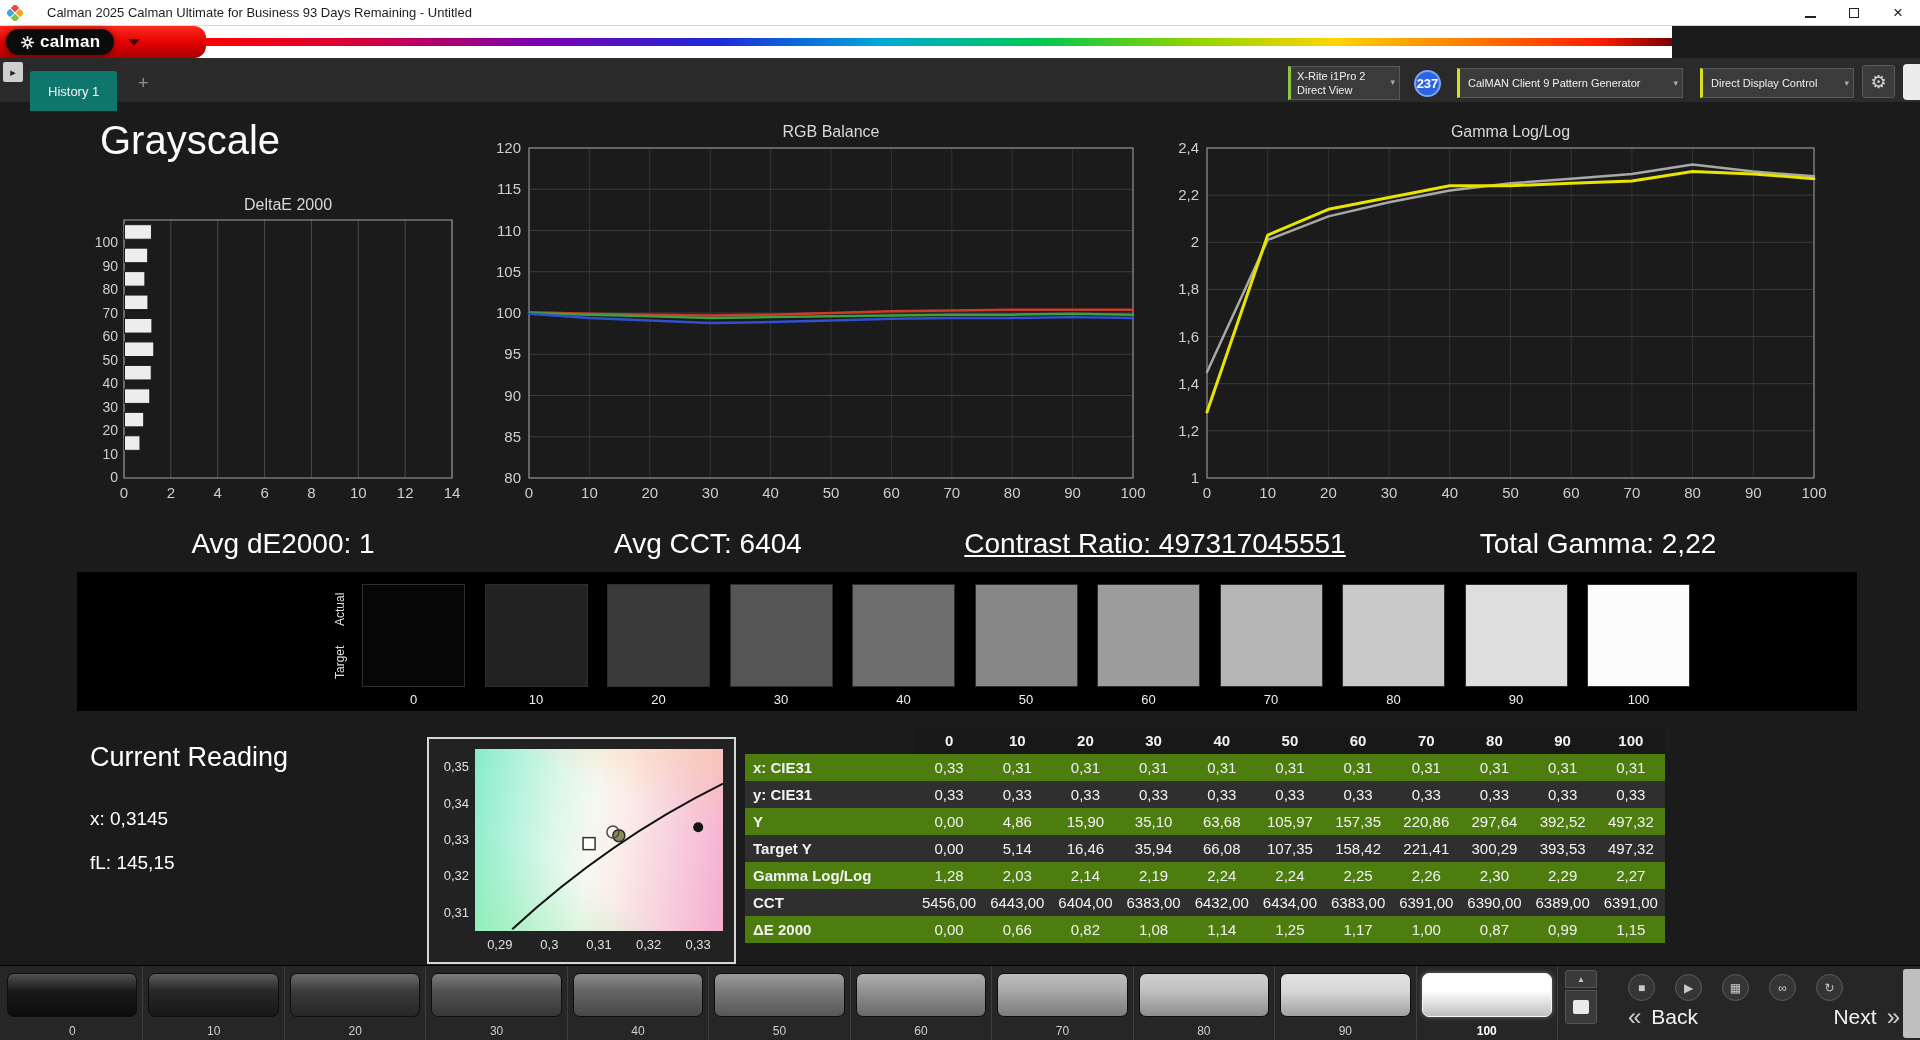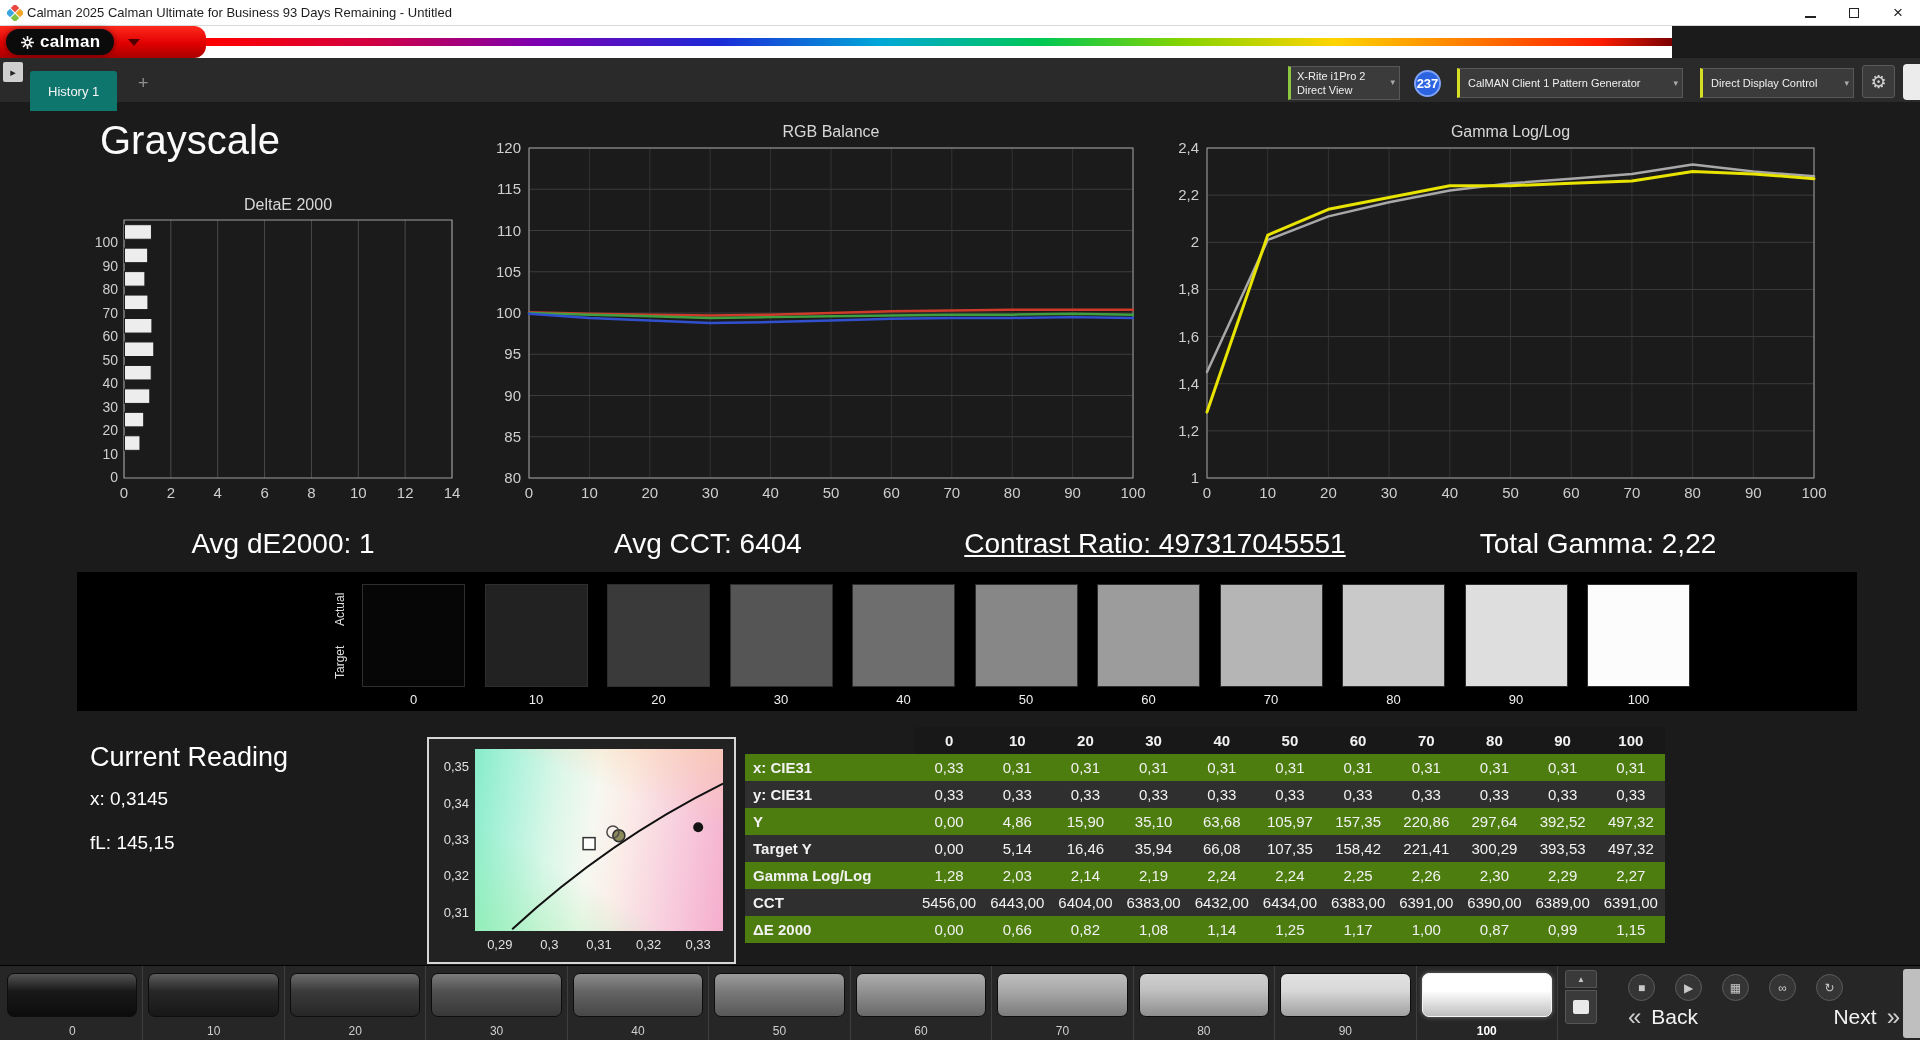--- a/index.html
+++ b/index.html
@@ -4,21 +4,21 @@
 <style>
   * { margin:0; padding:0; box-sizing:border-box; }
   html,body { width:1920px; height:1040px; overflow:hidden; background:#1b1b1b;
               font-family:"Liberation Sans", sans-serif; }
   svg text { font-family:"Liberation Sans", sans-serif; }
 
   
   .titlebar{position:absolute;left:0;top:0;width:1920px;height:26px;background:#ffffff;
             border-bottom:1px solid #d8d8d8;display:flex;align-items:center;}
   .app-icon{width:16px;height:16px;margin-left:7px;display:flex;}
-  .title-text{font-size:13px;color:#1d1d1d;margin-left:4px;}
+  .title-text{font-size:13px;color:#1d1d1d;margin-left:24px;}
   .win-controls{margin-left:auto;display:flex;height:100%;}
   .win-btn{width:44px;height:100%;display:flex;align-items:center;justify-content:center;color:#222;cursor:default;}
   .ico-min{width:11px;border-top:2px solid #222;margin-top:9px;display:block;}
   .ico-restore{width:10px;height:10px;border:1.5px solid #222;display:block;}
   .close-x{font-size:17px;line-height:1;}
 
   
   .logobar{position:absolute;left:0;top:26px;width:1672px;height:32px;background:#ffffff;}
   .logo-chip{position:absolute;left:0;top:0;width:206px;height:32px;
              background:linear-gradient(180deg,#ff2a1e 0%,#e00000 55%,#a80000 100%);
@@ -73,21 +73,21 @@
   .rowlabel{writing-mode:vertical-rl;transform:rotate(180deg);font-size:12px;color:#e0e0e0;height:50px;
             display:flex;align-items:center;justify-content:center;}
   .swatch-row{position:absolute;left:285px;top:12px;display:flex;gap:19.5px;}
   .swatch{width:103px;}
   .swatch-box{height:103px;display:flex;flex-direction:column;border:1px solid #2e2e2e;}
   .swatch-half{flex:1;}
   .swatch-label{margin-top:5px;text-align:center;font-size:13px;color:#f0f0f0;}
 
   
   .current-reading{position:absolute;left:90px;top:742px;color:#fff;}
-  .cr-title{font-size:27px;margin-bottom:4px;}
+  .cr-title{font-size:27px;margin-bottom:24px;}
   .cr-line{font-size:19px;line-height:44px;}
 
   
   .cie-panel{position:absolute;left:427px;top:737px;width:309px;height:227px;background:#222;
              border:2px solid #d6d6d6;}
   .cie-plot{position:absolute;left:46px;top:10px;width:248px;height:182px;
             background-image:
               linear-gradient(200deg, rgba(250,205,160,0.55) 0%, rgba(250,205,160,0) 30%),
               linear-gradient(30deg, rgba(130,235,150,0.45) 0%, rgba(130,235,150,0) 35%),
               linear-gradient(98deg,#86ecc9 0%,#aef2dc 15%,#dbf7e9 32%,#f6f8f0 47%,#fbede8 58%,
@@ -189,21 +189,21 @@
   <div class="tab-history">History 1</div>
   <div class="tab-add">+</div>
 
   <div class="dd-box meter-box" id="meter-box" style="border-left-color: rgb(141, 198, 63);">
     <div>X-Rite i1Pro 2</div>
     <div>Direct View</div>
     <span class="dd-caret">▾</span>
   </div>
   <div class="meter-badge">237</div>
   <div class="dd-box single-box pattern-box" id="pattern-box" style="border-left-color: rgb(215, 223, 35);">
-    <span>CalMAN Client 1 Pattern Generator</span>
+    <span>CalMAN Client 9 Pattern Generator</span>
     <span class="dd-caret">▾</span>
   </div>
   <div class="dd-box single-box ddc-box" id="ddc-box" style="border-left-color: rgb(215, 223, 35);">
     <span>Direct Display Control</span>
     <span class="dd-caret">▾</span>
   </div>
   <div class="gear-btn">
     <span>⚙</span>
   </div>
 </div>

